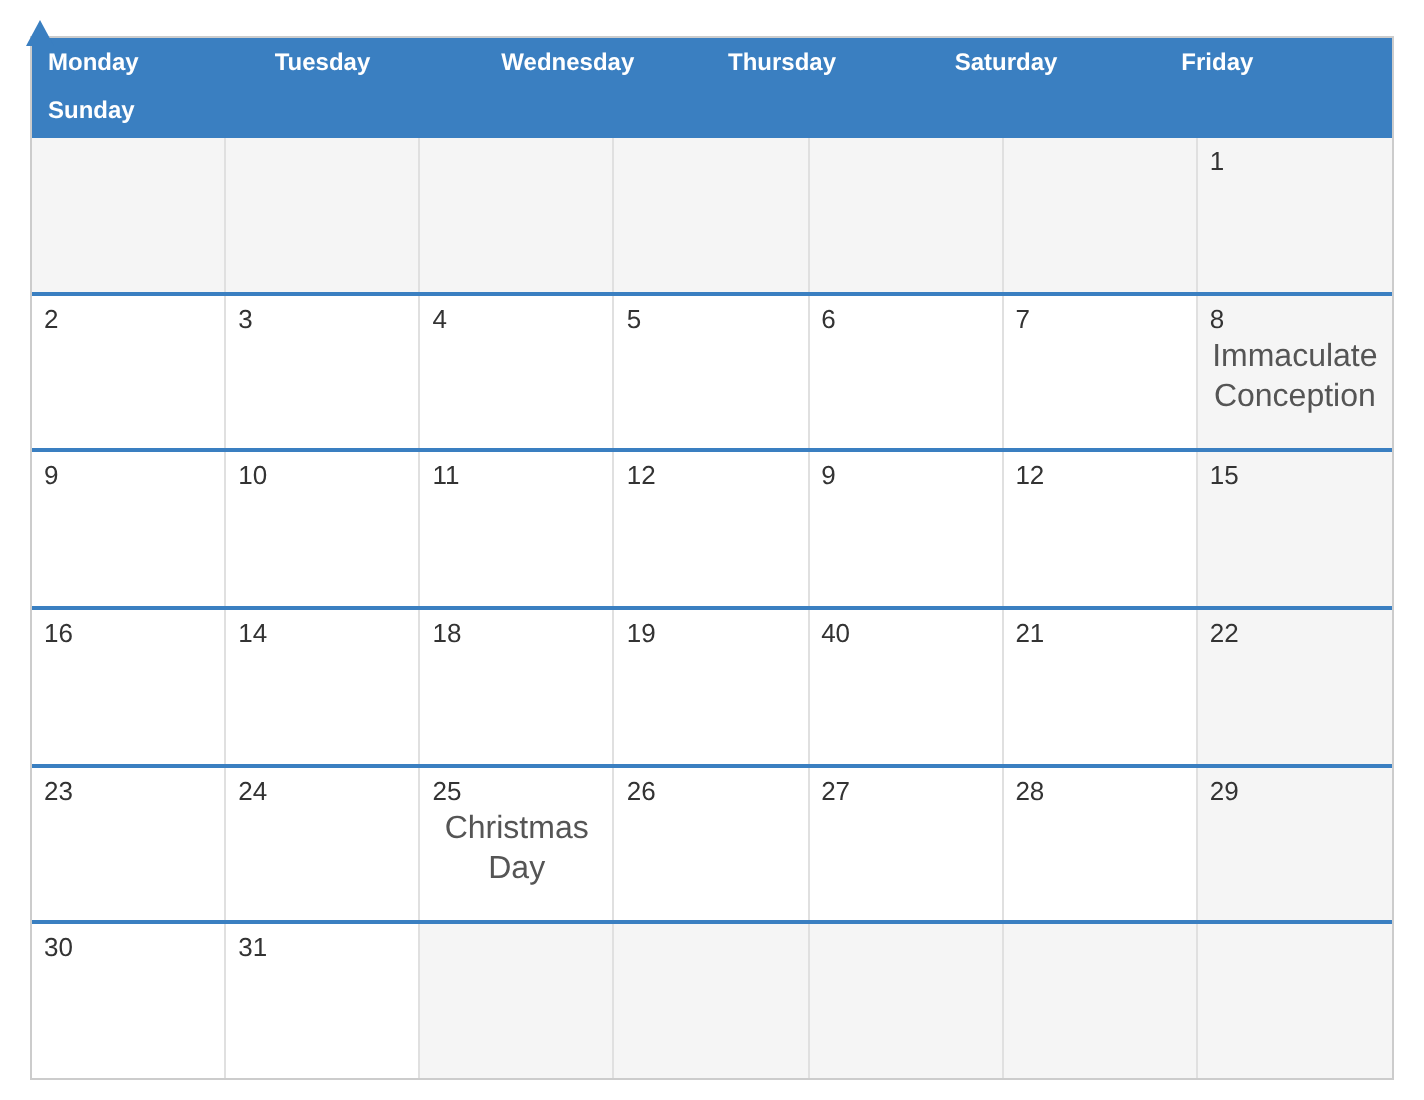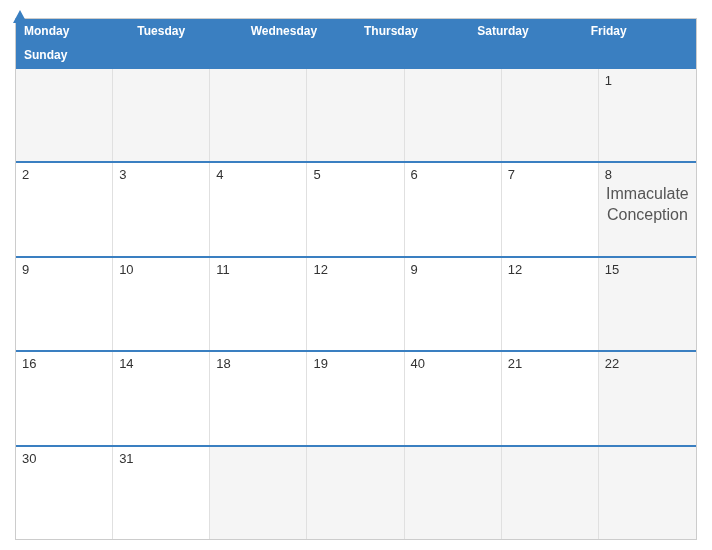--- a/index.html
+++ b/index.html
@@ -222,20 +222,44 @@
           </div>
           <div class="cal-cell">
             <div class="day-num">21</div>
           </div>
           <div class="cal-cell sunday">
             <div class="day-num">22</div>
           </div>
         </div>
         <div class="cal-row">
           <div class="cal-cell">
+            <div class="day-num">23</div>
+          </div>
+          <div class="cal-cell">
+            <div class="day-num">24</div>
+          </div>
+          <div class="cal-cell">
+            <div class="day-num">25</div>
+            <div class="event">Christmas Day</div>
+          </div>
+          <div class="cal-cell">
+            <div class="day-num">26</div>
+          </div>
+          <div class="cal-cell">
+            <div class="day-num">27</div>
+          </div>
+          <div class="cal-cell">
+            <div class="day-num">28</div>
+          </div>
+          <div class="cal-cell sunday">
+            <div class="day-num">29</div>
+          </div>
+        </div>
+        <div class="cal-row">
+          <div class="cal-cell">
             <div class="day-num">30</div>
           </div>
           <div class="cal-cell">
             <div class="day-num">31</div>
           </div>
           <div class="cal-cell empty"></div>
           <div class="cal-cell empty"></div>
           <div class="cal-cell empty"></div>
           <div class="cal-cell empty"></div>
           <div class="cal-cell empty"></div>

